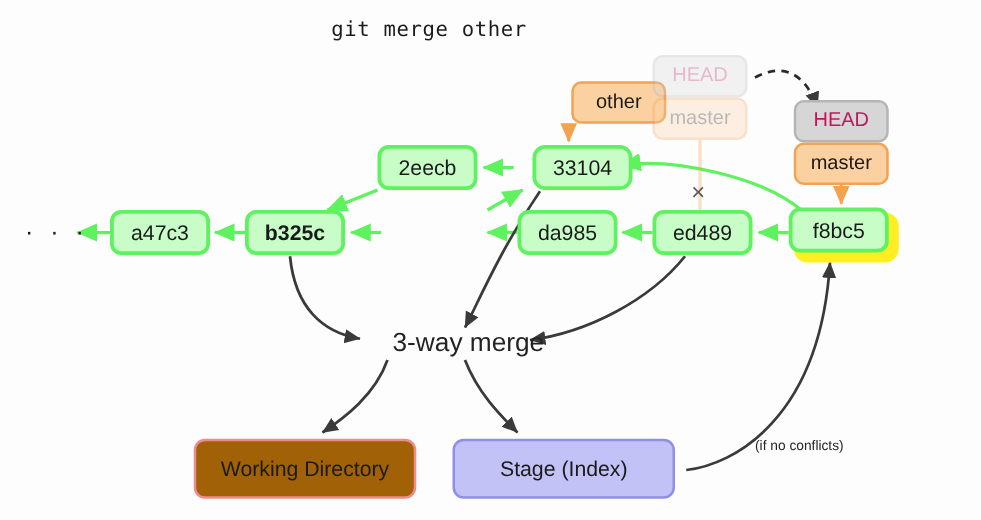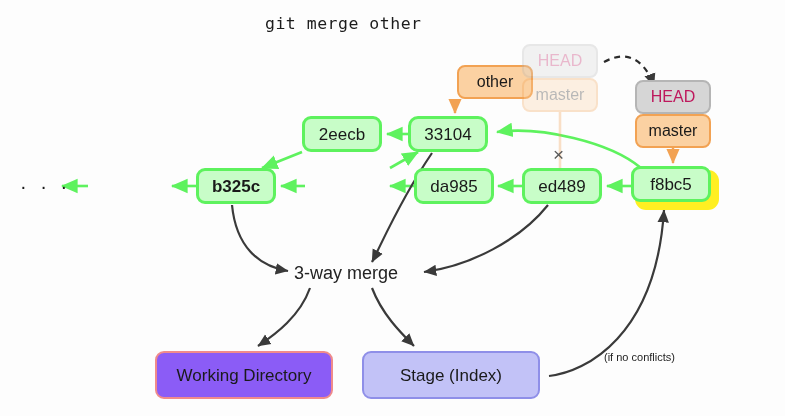--- a/index.html
+++ b/index.html
@@ -80,21 +80,21 @@
     color: #be185d;
     font-size: 16px;
     border-radius: 8px;
   }
 
   .ghost { opacity: 0.30; }
 
   .wd-box {
     width: 178px;
     height: 48px;
-    background: #8b5cf6;
+    background: #a16207;
     border: 2.5px solid #f08b8b;
     color: #1a1a1a;
     font-size: 17px;
     border-radius: 9px;
   }
   .stage-box {
     width: 178px;
     height: 48px;
     background: #c2c2f7;
     border: 2.5px solid #8f8fe8;
@@ -109,21 +109,21 @@
     height: 40px;
     background: #ffef22;
     border-radius: 11px;
   }
 
   .plain-text {
     position: absolute;
     color: #232323;
     white-space: nowrap;
   }
-  .merge-text { font-size: 18px; }
+  .merge-text { font-size: 21px; margin-left: 20px; }
   .cond-text  { font-size: 11px; }
 
   .ellipsis {
     position: absolute;
     font-size: 20px;
     letter-spacing: 4px;
     color: #1a1a1a;
   }
 </style>
 </head>
@@ -182,29 +182,30 @@
       <path d="M372,288 C382,314 400,332 414,346"></path>
 
       <path d="M549,376 C586,372 656,336 664,210"></path>
     </g>
   </svg>
 
   <div class="plain-text" style="left:553px; top:144px; font-size:19px; color:#5a5a5a;">×</div>
 
   <div class="ellipsis" style="left:20px; top:175px;">· · ·</div>
 
+  <div class="node commit" style="left:88px; top:168px;">a47c3</div>
   <div class="node commit" style="left:196px; top:168px;font-weight:bold;">b325c</div>
   <div class="node commit" style="left:414px; top:168px;">da985</div>
   <div class="node commit" style="left:522px; top:168px;">ed489</div>
 
   <div class="highlight" style="left:635px; top:170px;"></div>
   <div class="node commit" style="left:631px; top:166px;">f8bc5</div>
 
   <div class="node commit" style="left:302px; top:116px;">2eecb</div>
-  <div class="node commit" style="left:408px; top:116px;border-radius:10px;">33104</div>
+  <div class="node commit" style="left:426px; top:116px;border-radius:10px;">33104</div>
 
   <div class="node branch-label" style="left:417px; top:65px;margin-left:40px;">other</div>
 
   <div class="node head-label ghost" style="left:522px; top:44px;">HEAD</div>
   <div class="node branch-label ghost" style="left:522px; top:78px;">master</div>
 
   <div class="node head-label" style="left:635px; top:80px;">HEAD</div>
   <div class="node branch-label" style="left:635px; top:114px;">master</div>
 
   <div class="plain-text merge-text" style="left:294px; top:263px;">3-way merge</div>

